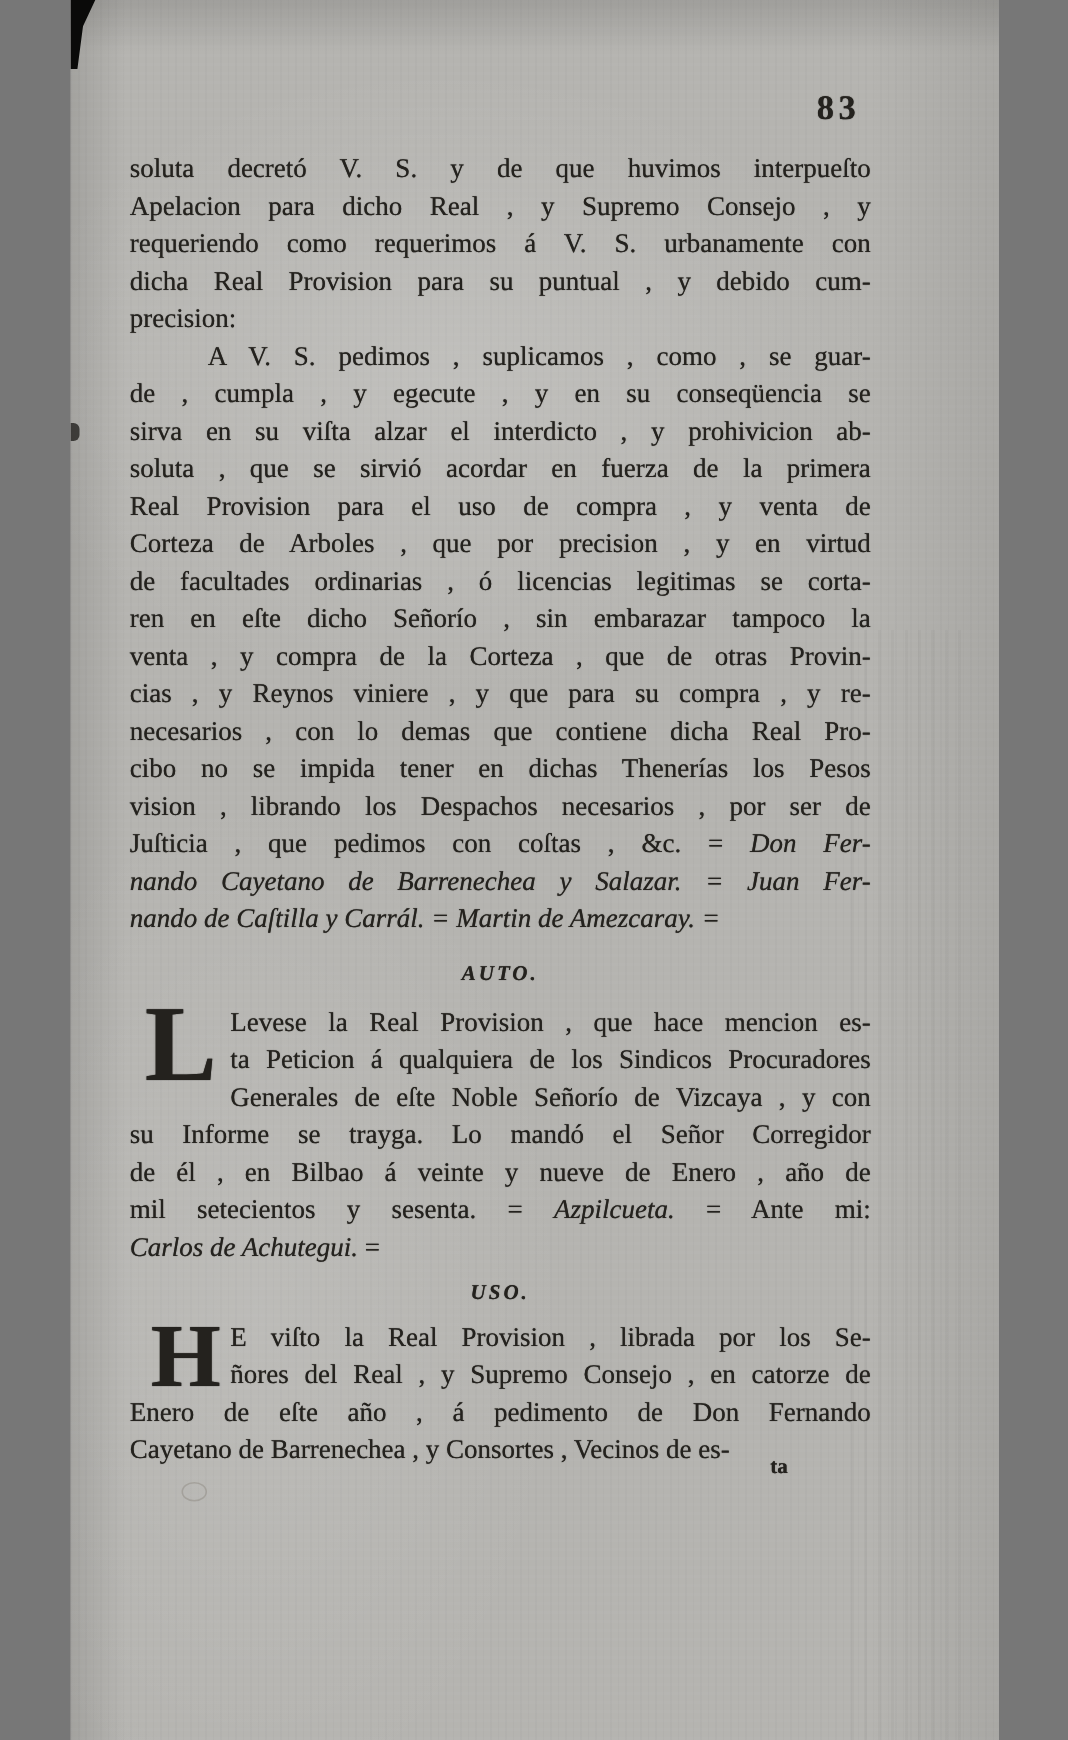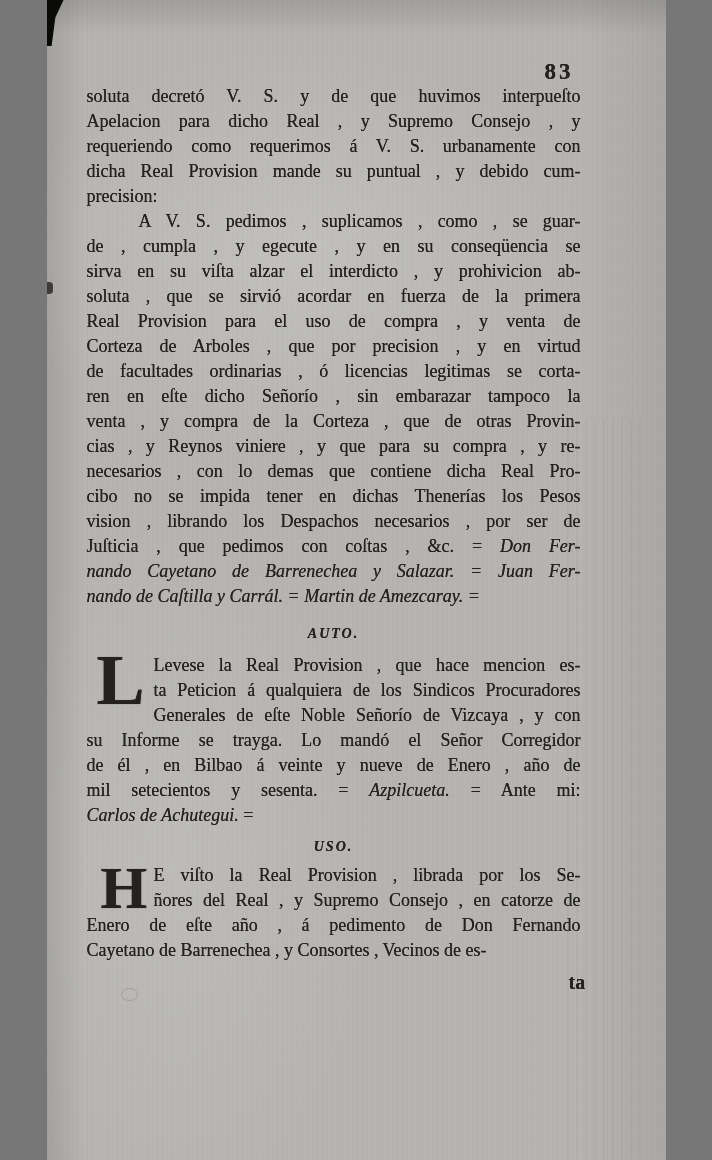--- a/index.html
+++ b/index.html
@@ -31,27 +31,27 @@
   .edge-smudge{position:absolute;left:0;top:282px;width:6px;height:12px;background:rgba(25,24,22,.75);border-radius:0 4px 4px 0;}
   .fly-dash{position:absolute;left:630px;top:672px;width:13px;height:3px;background:rgba(40,38,34,.8);transform:rotate(-7deg);border-radius:2px;}
   .ghost-ring{position:absolute;left:74px;top:988px;width:15px;height:11px;border:1.5px solid rgba(70,60,45,.18);border-radius:50%;}
 
   .pagenum{
     position:absolute;left:498px;top:59px;
     font-size:23px;letter-spacing:3px;font-weight:bold;
     text-shadow:0 0 .6px rgba(30,28,24,.9);
   }
   .catchword{
-    position:absolute;left:522px;top:971px;
-    font-size:20px;font-weight:bold;
+    position:absolute;left:467px;top:971px;
+    font-size:14px;font-weight:bold;
     text-shadow:0 0 .5px rgba(30,28,24,.9);
   }
 
   .textcol{
-    position:absolute;left:40px;top:84px;width:494px;
+    position:absolute;left:40px;top:100px;width:494px;
     font-size:18px;line-height:25px;
     text-shadow:0 0 .55px rgba(32,30,26,.85);
   }
   .para{margin:0;}
   .para::after{content:"";display:block;clear:both;}
   .line{text-align:justify;text-align-last:justify;}
   .line.last{text-align-last:left;}
   .line.ind{text-indent:52px;}
   .it{font-style:italic;}
 
@@ -81,21 +81,21 @@
   <div class="ghost-ring"></div>
 
   <div class="pagenum">83</div>
 
   <div class="textcol">
 
     <div class="para">
         <div class="line"><span>soluta decretó V. S. y de que huvimos interpueſto</span></div>
         <div class="line"><span>Apelacion para dicho Real , y Supremo Consejo , y</span></div>
         <div class="line"><span>requeriendo como requerimos á V. S. urbanamente con</span></div>
-        <div class="line"><span>dicha Real Provision mande su puntual , y debido cum-</span></div>
+        <div class="line"><span>dicha Real Provision para su puntual , y debido cum-</span></div>
         <div class="line last"><span>precision:</span></div>
       </div>
 
     <div class="para">
         <div class="line ind"><span>A V. S. pedimos , suplicamos , como , se guar-</span></div>
         <div class="line"><span>de , cumpla , y egecute , y en su conseqüencia se</span></div>
         <div class="line"><span>sirva en su viſta alzar el interdicto , y prohivicion ab-</span></div>
         <div class="line"><span>soluta , que se sirvió acordar en fuerza de la primera</span></div>
         <div class="line"><span>Real Provision para el uso de compra , y venta de</span></div>
         <div class="line"><span>Corteza de Arboles , que por precision , y en virtud</span></div>

